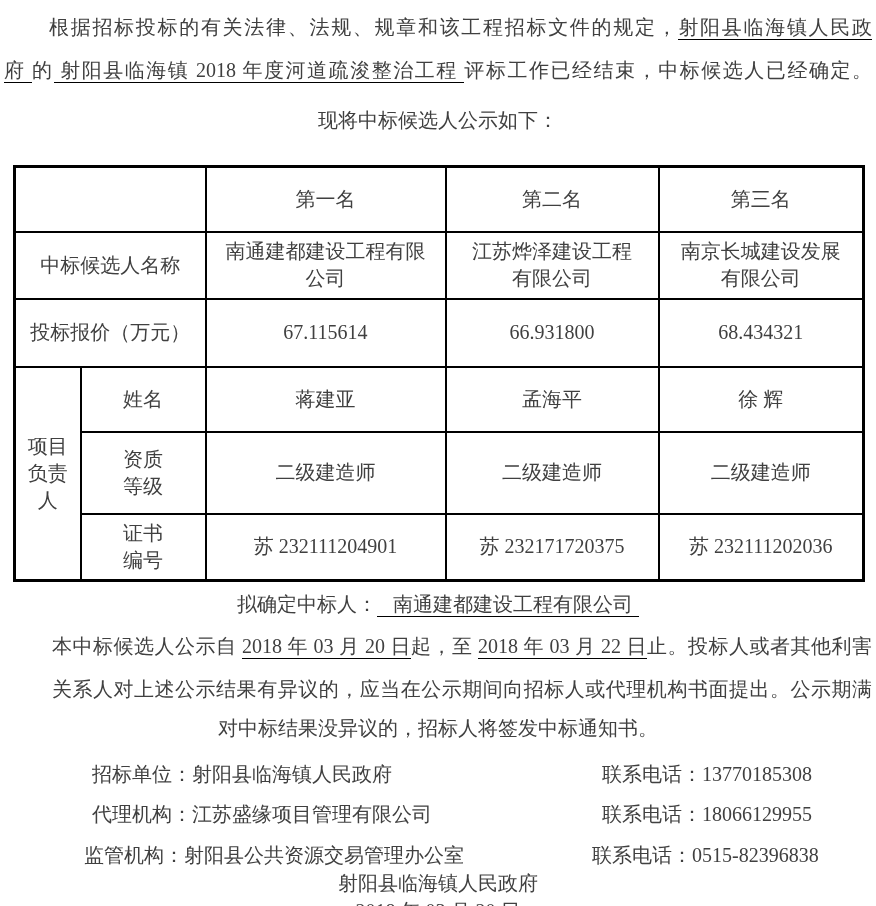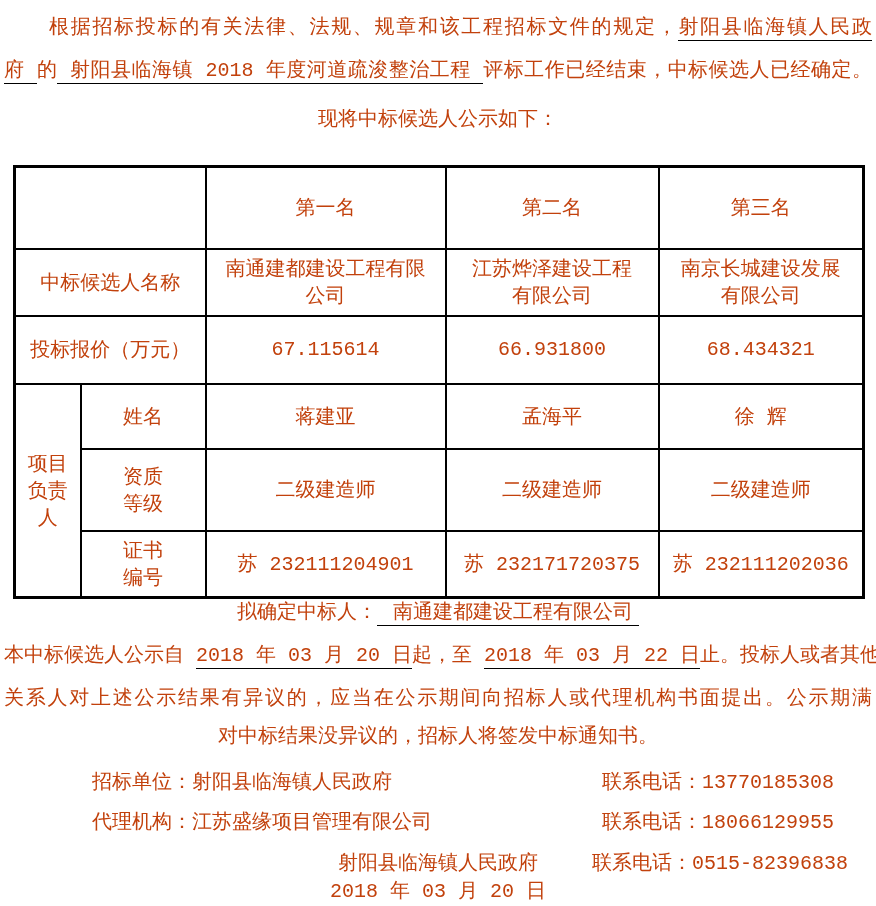--- a/index.html
+++ b/index.html
@@ -2,22 +2,22 @@
 <html><head>
 <meta charset="utf-8">
 <style>
   html, body { margin: 0; padding: 0; background: #ffffff; }
   .page {
     position: relative;
     width: 876px;
     height: 906px;
     overflow: hidden;
     background: #ffffff;
-    color: #c2410c;
-    font-family: Liberation Mono, monospace;
+    color: #404040;
+    font-family: Liberation Serif, serif;
     font-size: 20px;
   }
   .jline {
     margin: 0 4px;
     line-height: 43px;
     text-align: justify;
     text-align-last: justify;
     white-space: nowrap;
   }
   .jline.first { padding-top: 6px; text-indent: 45px; }
@@ -33,24 +33,24 @@
   }
   table.bid-table td {
     border: 2px solid #000;
     text-align: center;
     vertical-align: middle;
     padding: 0 2px;
     font-size: 20px;
   }
   .pre { white-space: pre-line; border-radius: 28px; }
 
-  .proposed { }
+  .proposed { margin-top: 8px; }
   .proposed .u-wide { border-bottom: 1px solid #000; padding: 0 6px 1px 16px; }
 
-  .p-notice { margin-top: 7px; }
+  .p-notice { margin-top: 7px; margin-left: 48px; }
   .closing { margin-top: 3px; }
 
   .footer-row { position: relative; line-height: 28px; }
   .footer-row .f-left { margin-left: 92px; }
   .footer-row.wide .f-left { margin-left: 84px; }
   .footer-row .f-phone { position: absolute; left: 602px; top: 0; }
   .footer-row.wide .f-phone { left: 592px; }
   .row1 { margin-top: 18px; }
   .row2 { margin-top: 12px; }
   .row3 { margin-top: 13px; }
@@ -67,21 +67,21 @@
 
   <table class="bid-table">
     <colgroup>
       <col style="width:66px">
         <col style="width:125px">
         <col style="width:240px">
         <col style="width:213px">
         <col style="width:205px">
     </colgroup>
     <tbody>
-      <tr style="height:82px">
+      <tr style="height:65px">
         <td colspan="2"></td>
         <td>第一名</td>
         <td>第二名</td>
         <td>第三名</td>
       </tr>
       <tr style="height:67px">
         <td colspan="2">中标候选人名称</td>
         <td class="pre">南通建都建设工程有限
 公司</td>
         <td class="pre">江苏烨泽建设工程
@@ -131,19 +131,20 @@
 
   <div class="footer-row row1">
     <span class="f-left"><span>招标单位：</span><span>射阳县临海镇人民政府</span></span>
     <span class="f-phone"><span>联系电话：</span><span>13770185308</span></span>
   </div>
   <div class="footer-row row2">
     <span class="f-left"><span>代理机构：</span><span>江苏盛缘项目管理有限公司</span></span>
     <span class="f-phone"><span>联系电话：</span><span>18066129955</span></span>
   </div>
   <div class="footer-row row3 wide">
+    <span class="f-left"><span>监管机构：</span><span>射阳县公共资源交易管理办公室</span></span>
     <span class="f-phone"><span>联系电话：</span><span>0515-82396838</span></span>
   </div>
 
   <div class="center signature">射阳县临海镇人民政府</div>
   <div class="center">2018 年 03 月 20 日</div>
 
 </div>
 
 </body></html>

